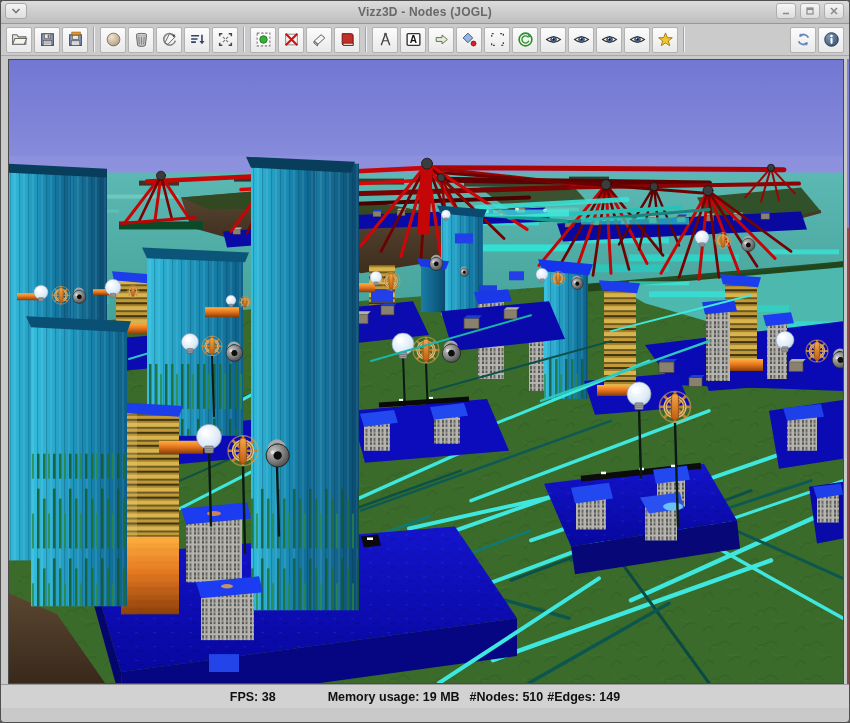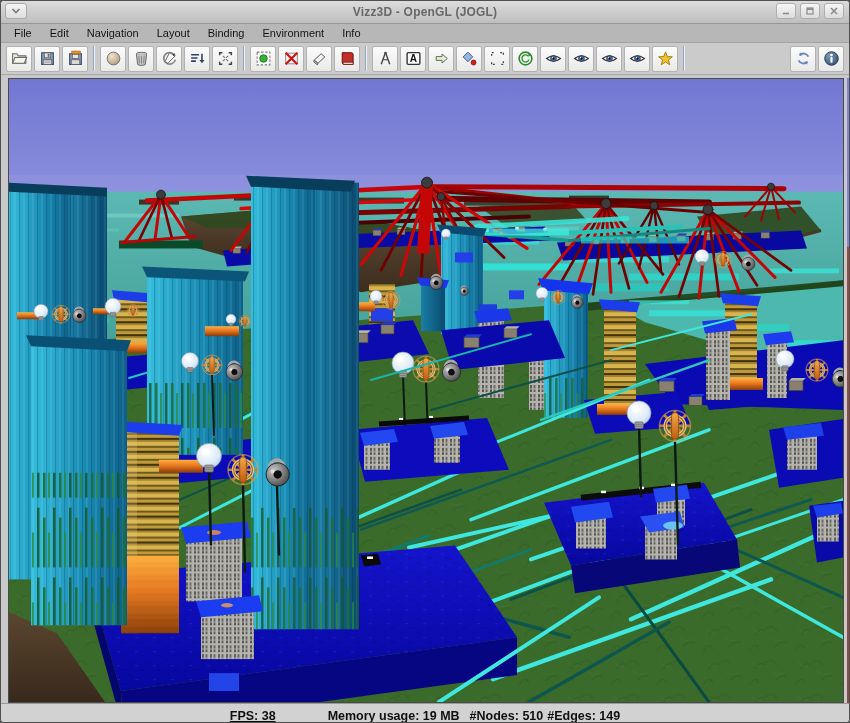--- a/index.html
+++ b/index.html
@@ -28,63 +28,54 @@
   
   .viewport-frame{height:628px;padding:3px 7px 0 7px;background:#c9c9c9;box-sizing:border-box;position:relative;}
   .gl-canvas{width:836px;height:625px;box-sizing:border-box;border:1px solid #4a4a4a;background:#7b80d4;}
   .gl-canvas svg{display:block;width:834px;height:623px;}
   .edge-artifact{position:absolute;right:0;top:0;width:2px;height:625px;
     background:linear-gradient(to bottom,#8084d8 0%,#8084d8 27%,#9a4a42 27%,#8a4a44 100%);}
   
   .statusbar{height:23px;background:#d2d2d2;border-top:1px solid #9a9a9a;display:flex;align-items:center;
     justify-content:center;font-size:12.5px;font-weight:bold;color:#101010;}
   .statusbar span{white-space:pre;}
-  .st-fps{margin-right:20px;text-decoration:underline;} .st-mem{margin-right:10px;margin-left:32px;} .st-nodes{margin-right:4px;}
+  .st-fps{margin-right:20px;} .st-mem{margin-right:10px;margin-left:32px;} .st-nodes{margin-right:4px;}
 </style>
 </head>
 <body>
 
 <div class="window">
 
   <div class="titlebar">
     <button class="winmenu-btn">
       <svg viewBox="0 0 10 8" width="10" height="8">
           <path d="M1.5 2 L5 5.5 8.5 2" stroke="#7a7a7a" fill="none" stroke-width="1.6"></path>
         </svg>
     </button>
-    <span class="title-text">Vizz3D - OpenGL (JOGL)</span>
+    <span class="title-text">Vizz3D - Nodes (JOGL)</span>
     <span class="winctrls">
       <button class="winctrl">
         <svg viewBox="0 0 10 10" width="10" height="10">
             <path d="M2 7.5h6" stroke="#8a8a8a" stroke-width="1.7"></path>
           </svg>
       </button>
       <button class="winctrl">
         <svg viewBox="0 0 10 10" width="10" height="10">
             <rect x="2" y="2" width="6" height="6" fill="none" stroke="#8a8a8a" stroke-width="1.2"></rect>
             <path d="M2 3.1h6" stroke="#8a8a8a" stroke-width="1.6"></path>
           </svg>
       </button>
       <button class="winctrl">
         <svg viewBox="0 0 10 10" width="10" height="10">
             <path d="M2 2 L8 8 M8 2 L2 8" stroke="#8a8a8a" stroke-width="1.6"></path>
           </svg>
       </button>
     </span>
   </div>
 
-  <div class="menubar" id="menubar">
-      <span class="menu-item">File</span>
-      <span class="menu-item">Edit</span>
-      <span class="menu-item">Navigation</span>
-      <span class="menu-item">Layout</span>
-      <span class="menu-item">Binding</span>
-      <span class="menu-item">Environment</span>
-      <span class="menu-item">Info</span>
-    </div>
 
   <div class="toolbar" id="toolbar">
       <span class="tb-group">
         <button class="tb-btn">
           <svg viewBox="0 0 16 16">
             <path d="M1.5 12.5 V3.5 h4 l1.5 2 h7 v7 z" fill="#e9e5d8" stroke="#6a6a6a"></path>
             <path d="M1.5 12.5 l2.2-5.5 h11 l-2.2 5.5 z" fill="#f7f4ea" stroke="#6a6a6a"></path>
           </svg>
         </button>
         <button class="tb-btn">

